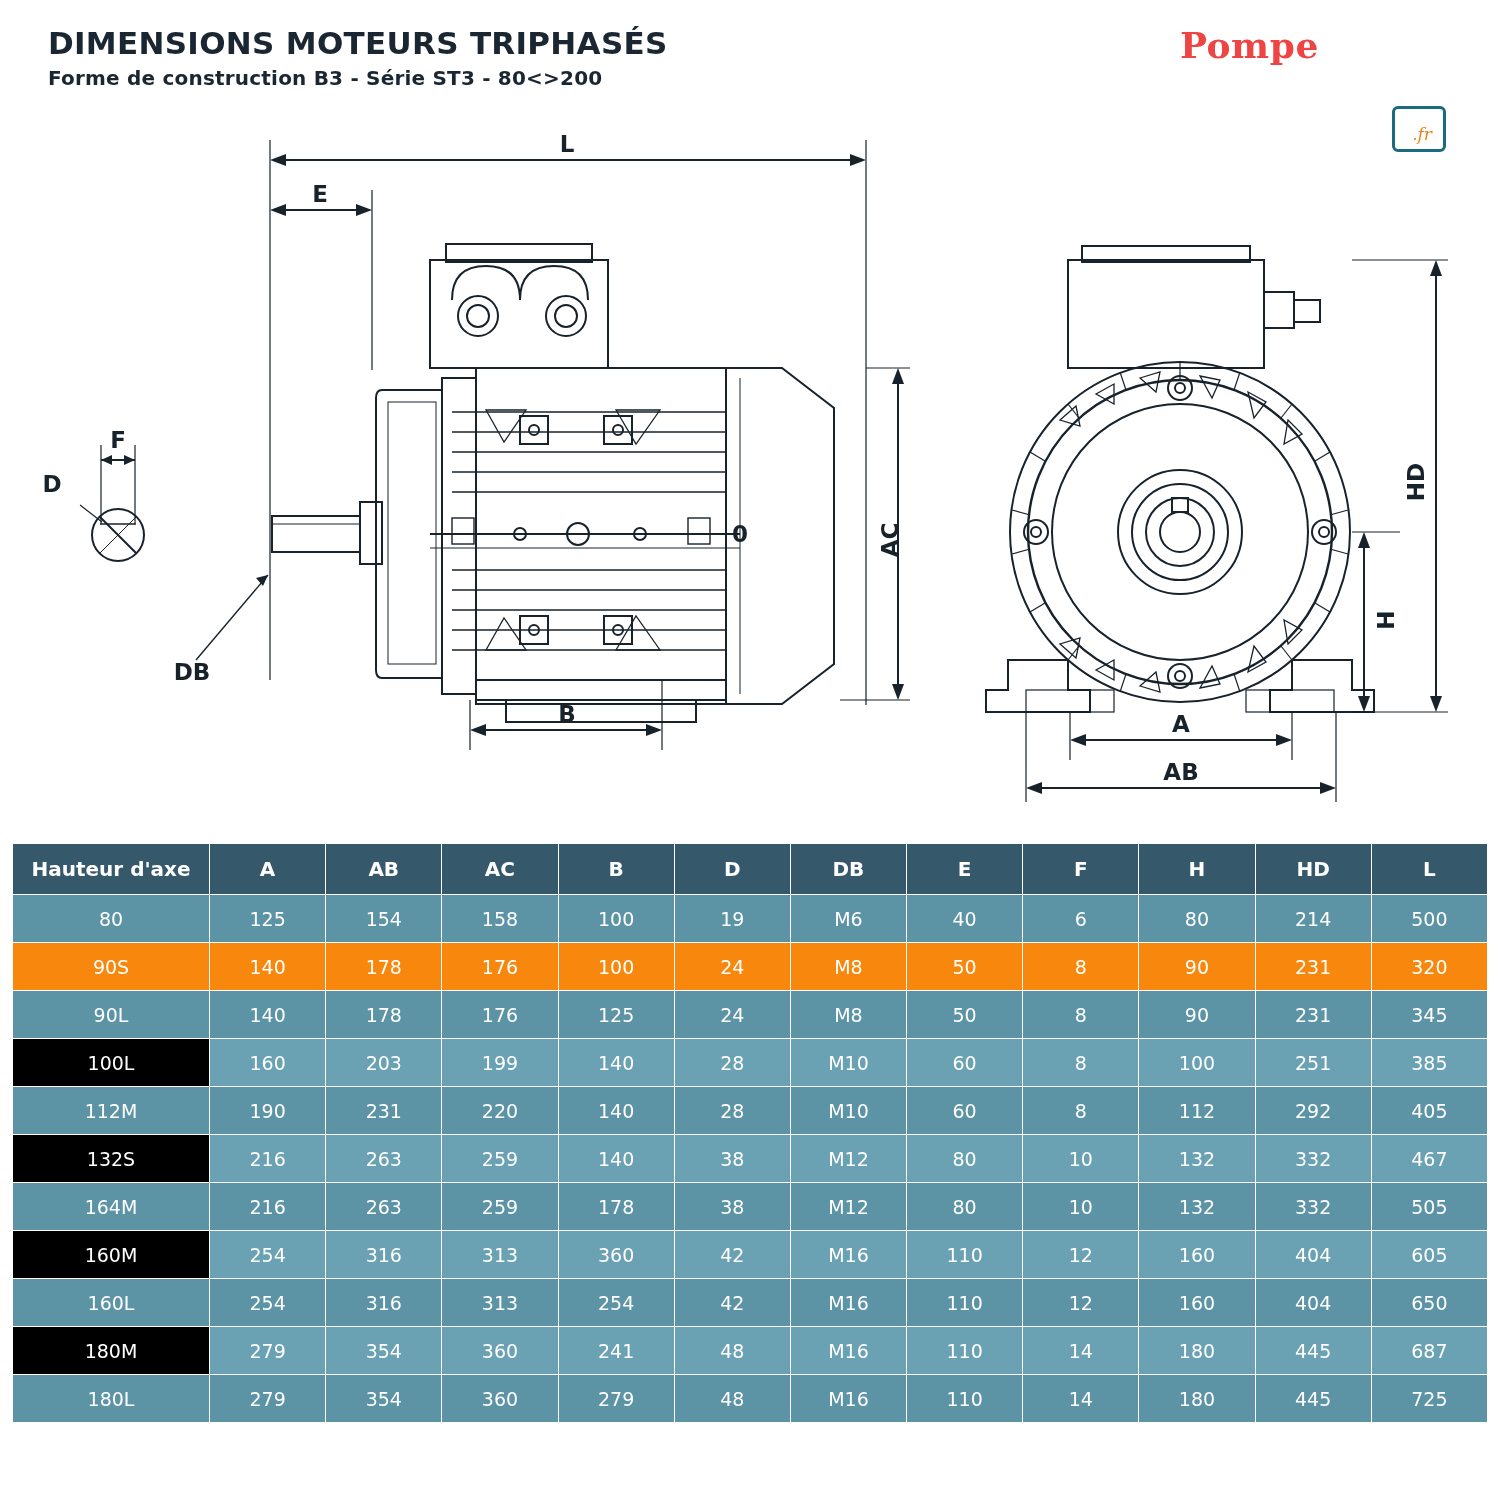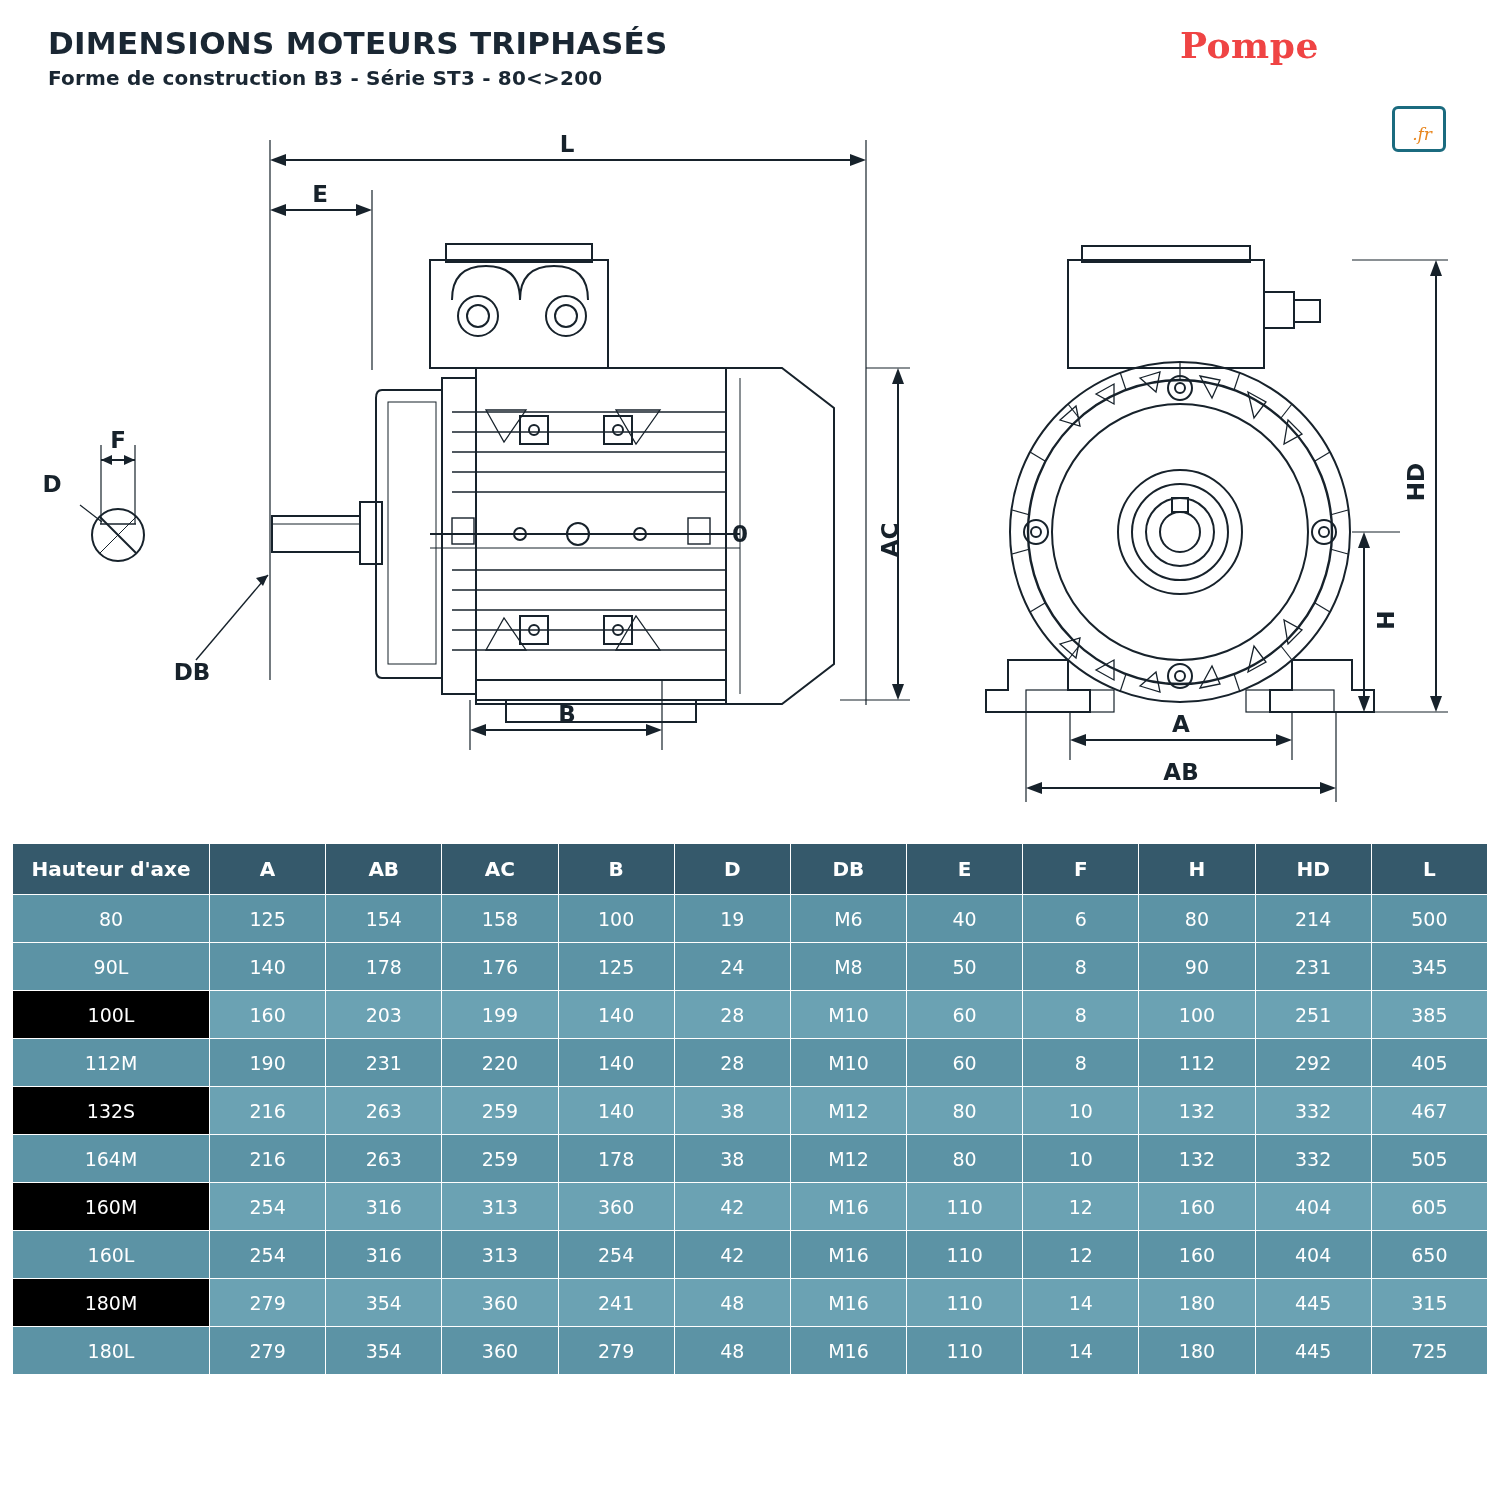--- a/index.html
+++ b/index.html
@@ -316,20 +316,34 @@
           <td>158</td>
           <td>100</td>
           <td>19</td>
           <td>M6</td>
           <td>40</td>
           <td>6</td>
           <td>80</td>
           <td>214</td>
           <td>500</td>
         </tr>
+        <tr class="hl">
+          <td class="first">90S</td>
+          <td>140</td>
+          <td>178</td>
+          <td>176</td>
+          <td>100</td>
+          <td>24</td>
+          <td>M8</td>
+          <td>50</td>
+          <td>8</td>
+          <td>90</td>
+          <td>231</td>
+          <td>320</td>
+        </tr>
         <tr>
           <td class="first">90L</td>
           <td>140</td>
           <td>178</td>
           <td>176</td>
           <td>125</td>
           <td>24</td>
           <td>M8</td>
           <td>50</td>
           <td>8</td>
@@ -426,21 +440,21 @@
           <td>279</td>
           <td>354</td>
           <td>360</td>
           <td>241</td>
           <td>48</td>
           <td>M16</td>
           <td>110</td>
           <td>14</td>
           <td>180</td>
           <td>445</td>
-          <td>315</td>
+          <td>687</td>
         </tr>
         <tr>
           <td class="first">180L</td>
           <td>279</td>
           <td>354</td>
           <td>360</td>
           <td>279</td>
           <td>48</td>
           <td>M16</td>
           <td>110</td>

